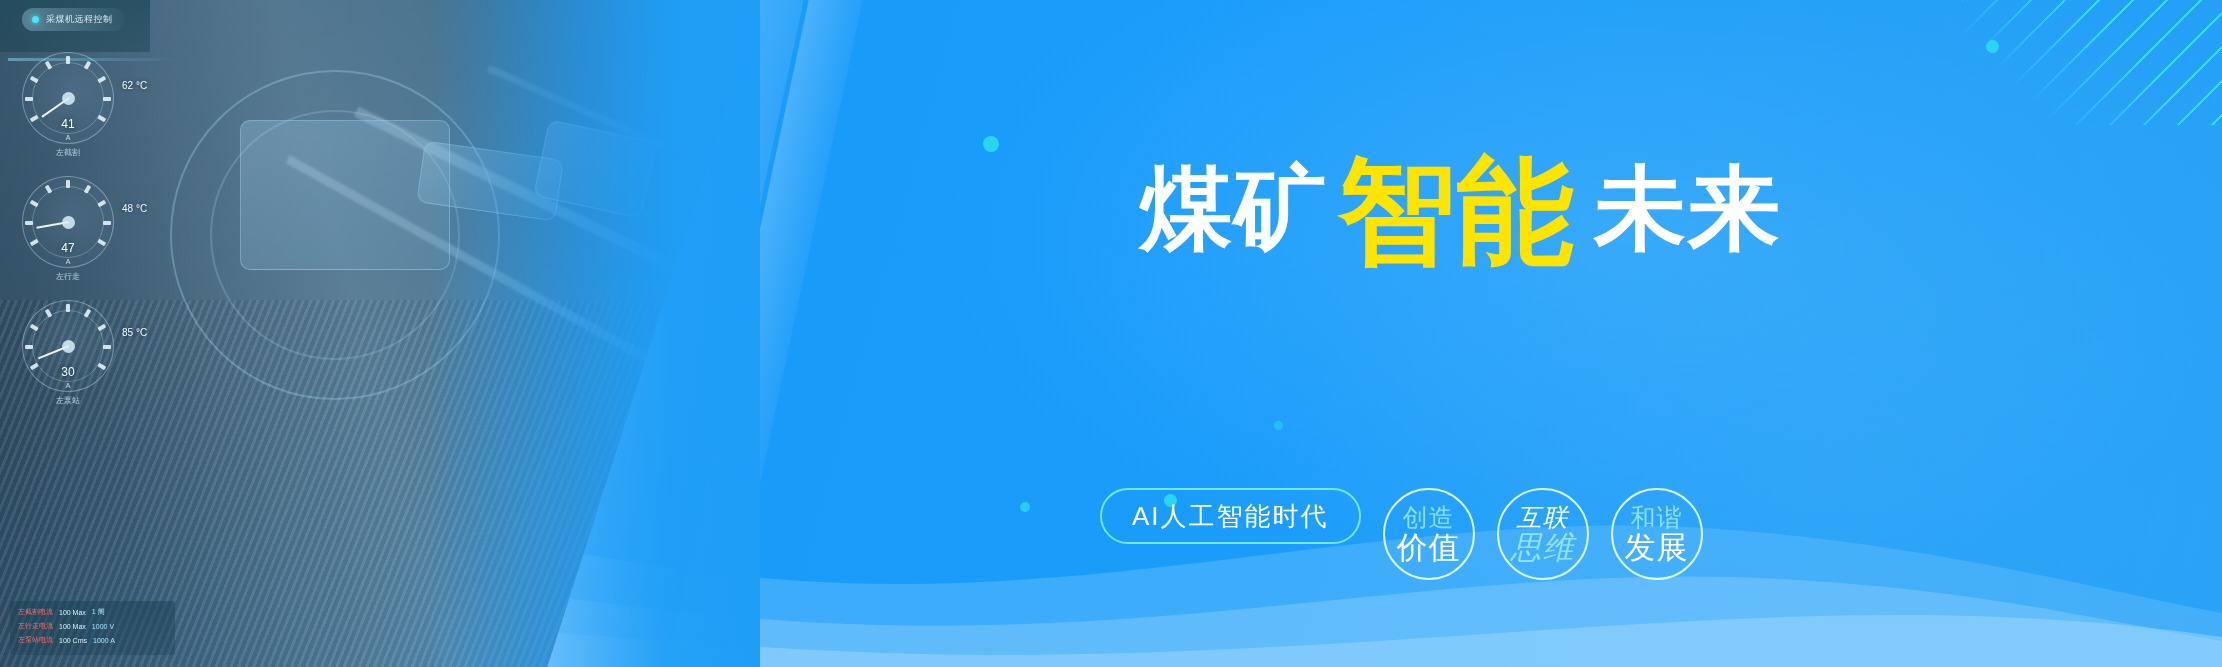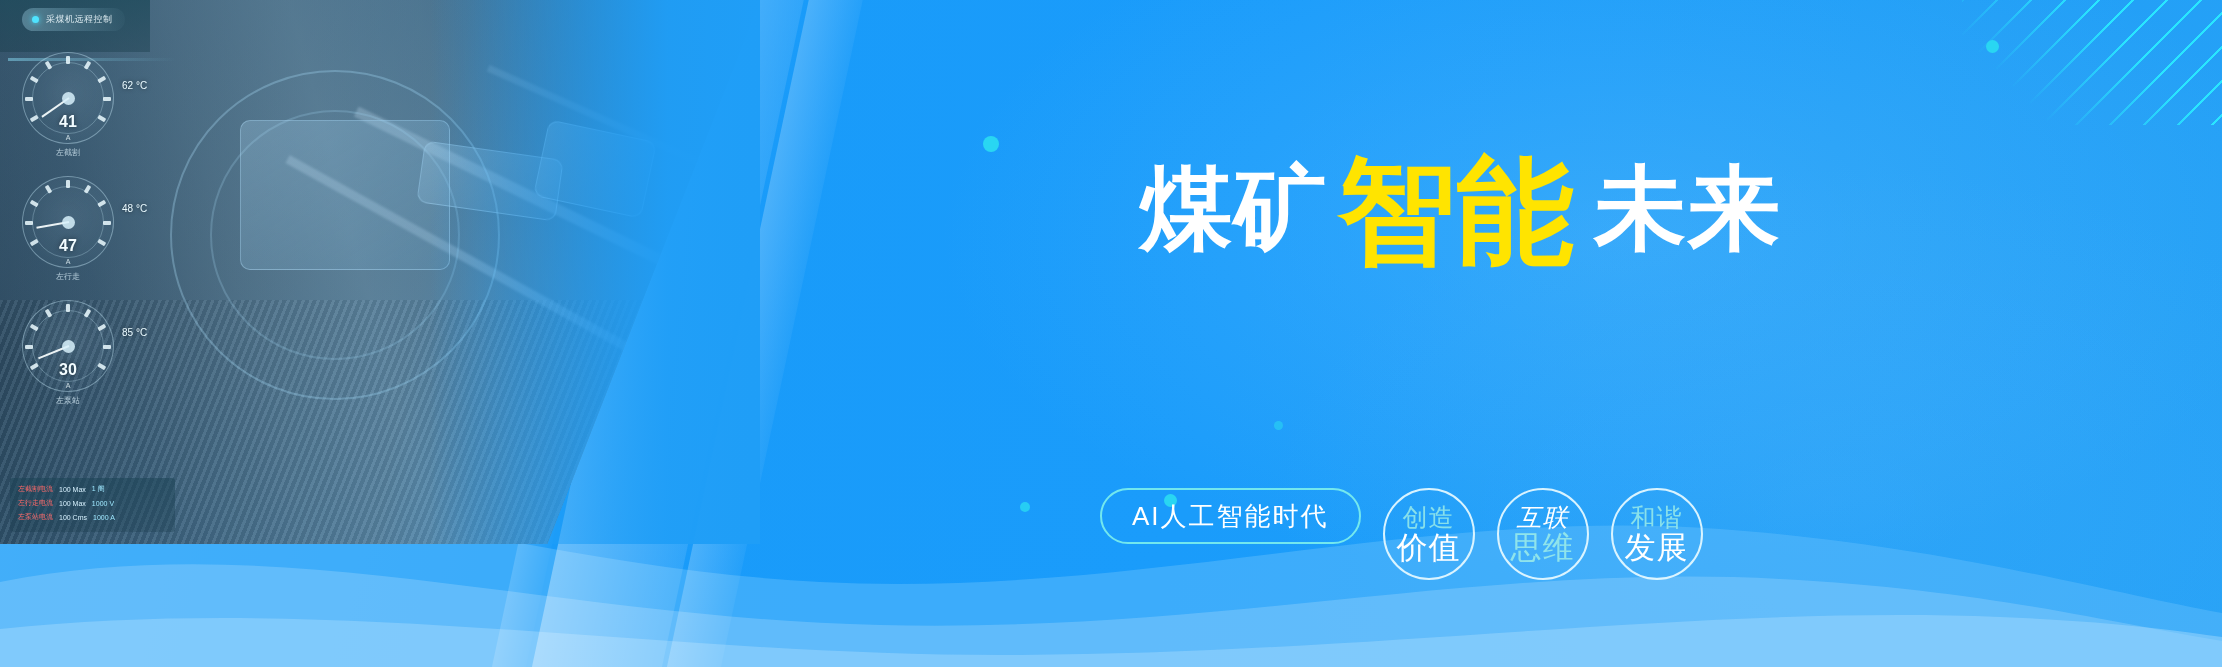--- a/index.html
+++ b/index.html
@@ -34,21 +34,21 @@
     -webkit-mask-image:linear-gradient(225deg,#000 35%,transparent 78%);
     mask-image:linear-gradient(225deg,#000 35%,transparent 78%);}
 
   
   .wave{position:absolute;left:0;bottom:0;width:100%;pointer-events:none;}
 
   
   .dot{position:absolute;border-radius:50%;background:#29d6f2;}
 
   
-  .photo{position:absolute;left:0;top:0;width:760px;height:544px;overflow:hidden;padding-left:48px;}
+  .photo{position:absolute;left:0;top:0;width:760px;height:667px;overflow:hidden;padding-left:48px;}
   .photo-clip{position:absolute;inset:0;
     -webkit-clip-path:polygon(0 0,100% 0,72% 100%,0 100%);
     clip-path:polygon(0 0,100% 0,72% 100%,0 100%);}
   .photo-bg{position:absolute;inset:0;
     background:
       linear-gradient(160deg,rgba(40,70,90,.55),rgba(20,40,55,.35) 45%,rgba(60,95,120,.45)),
       linear-gradient(75deg,#3a4f5c 0%,#54656f 18%,#7d8b90 34%,#9aa6a8 48%,#8d9a9e 62%,#6d7d85 78%,#4c5f6b 100%);}
   .rail{position:absolute;background:rgba(230,236,238,.30);transform:skewX(-6deg);filter:blur(1.2px);}
   .ballast{position:absolute;left:0;right:0;
     background:repeating-linear-gradient(112deg,rgba(255,255,255,.07) 0 3px,rgba(0,0,0,.10) 3px 7px);}
@@ -76,21 +76,21 @@
     filter:blur(.35px);}
   .gauge::before{content:"";position:absolute;inset:9px;border-radius:50%;
     border:1px solid rgba(205,240,255,.28);}
   .gauge .tick{position:absolute;left:50%;top:3px;width:4px;height:8px;margin-left:-2px;
     background:rgba(235,250,255,.85);transform-origin:50% 43px;border-radius:1px;}
   .gauge .needle{position:absolute;left:50%;bottom:50%;width:2px;height:33px;
     background:rgba(250,255,255,.92);transform-origin:50% 100%;}
   .gauge .hubc{position:absolute;left:50%;top:50%;width:13px;height:13px;margin:-6px 0 0 -6px;
     border-radius:50%;background:rgba(215,240,250,.85);}
   .gauge .val{position:absolute;left:0;right:0;bottom:12px;text-align:center;
-    font-size:16px;font-weight:700;color:#f2fcff;text-shadow:0 0 5px rgba(0,0,0,.5);}
+    font-size:12px;font-weight:400;color:#f2fcff;text-shadow:0 0 5px rgba(0,0,0,.5);}
   .gauge .unit{position:absolute;left:0;right:0;bottom:2px;text-align:center;
     font-size:7px;color:rgba(240,252,255,.8);}
   .gauge .name{position:absolute;left:0;right:0;bottom:-15px;text-align:center;
     font-size:8px;color:rgba(225,245,255,.72);filter:blur(.6px);}
   .temp{position:absolute;font-size:10px;color:#eafaff;text-shadow:0 0 4px rgba(0,0,0,.55);filter:blur(.3px);}
 
   .hud-table{position:absolute;left:10px;bottom:12px;width:165px;
     padding:6px 8px;border-radius:3px;
     background:linear-gradient(180deg,rgba(26,66,84,.55),rgba(22,56,72,.30));}
   .hud-row{display:flex;gap:6px;align-items:center;margin-bottom:4px;font-size:7px;filter:blur(.45px);}
@@ -119,21 +119,21 @@
     border:2px solid rgba(130,245,235,.85);
     display:flex;align-items:center;justify-content:center;
     color:#ffffff;font-size:26px;letter-spacing:2px;white-space:nowrap;}
   .badge-circle{width:92px;height:92px;border-radius:50%;
     border:2px solid rgba(235,252,255,.9);
     display:flex;flex-direction:column;align-items:center;justify-content:center;
     line-height:1.12;white-space:nowrap;}
   .badge-circle .l1{font-size:25px;letter-spacing:1px;}
   .badge-circle .l2{font-size:31px;letter-spacing:1px;}
   .c1 .l1{color:rgba(170,245,230,.75);} .c1 .l2{color:#ffffff;}
-  .c2 .l1{color:#ffffff;font-style:italic;}              .c2 .l2{color:rgba(170,245,230,.75);}
+  .c2 .l1{color:#ffffff;font-style:italic;}              .c2 .l2{color:rgba(170,245,230,.75);font-style:italic;}
   .c3 .l1{color:rgba(170,245,230,.75);} .c3 .l2{color:#ffffff;}
 </style>
 </head>
 <body>
 
 <div class="banner">
 
   <div class="bg-base"></div>
   <div class="bg-glow"></div>
   <div class="bg-glow2"></div>

